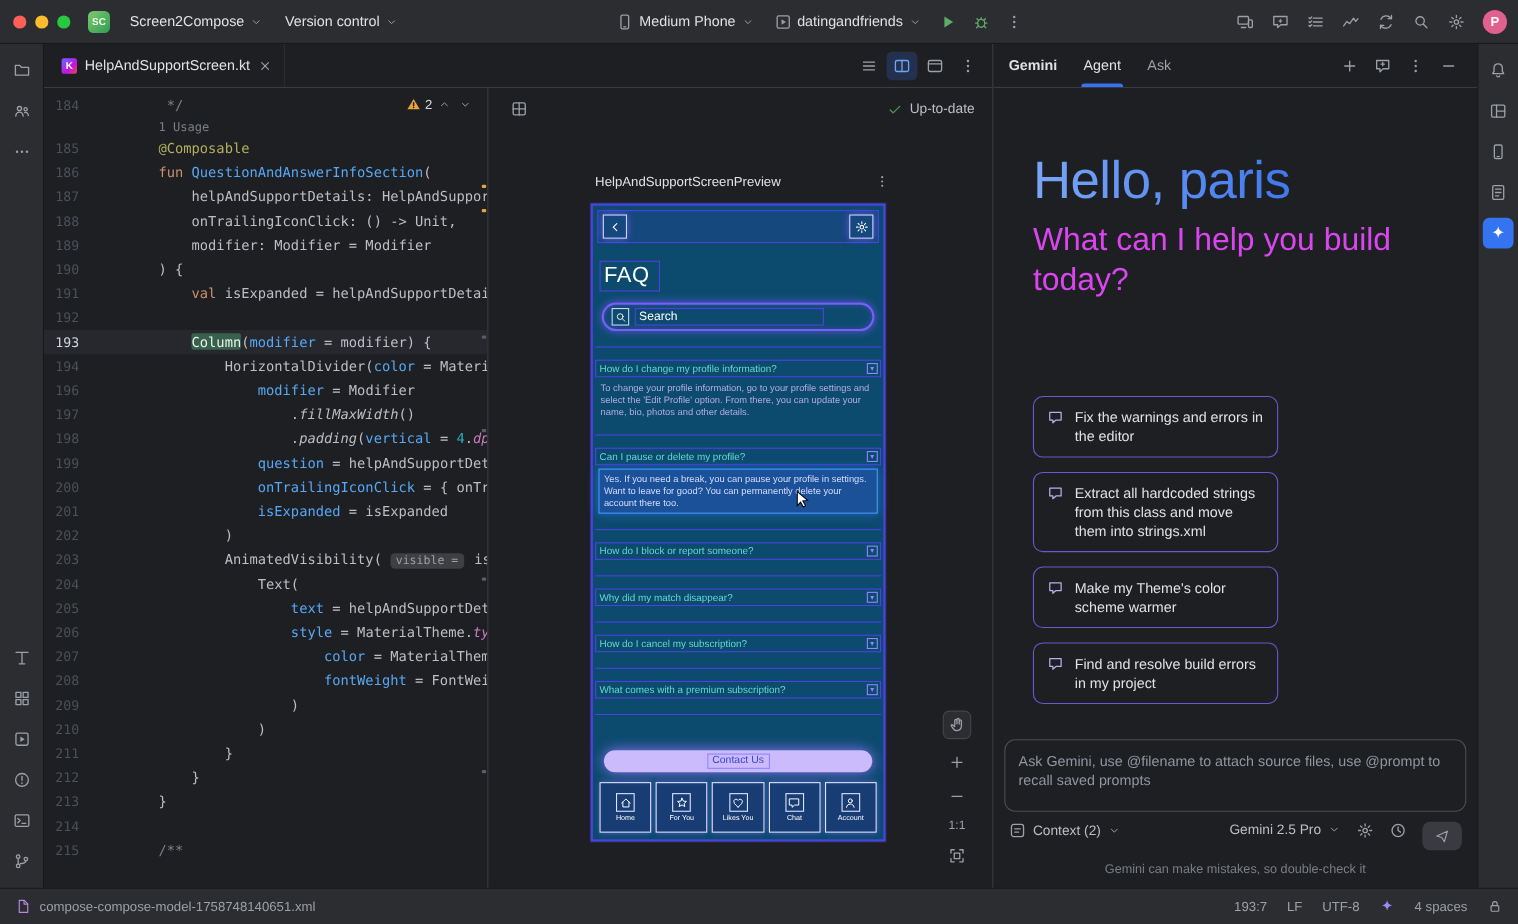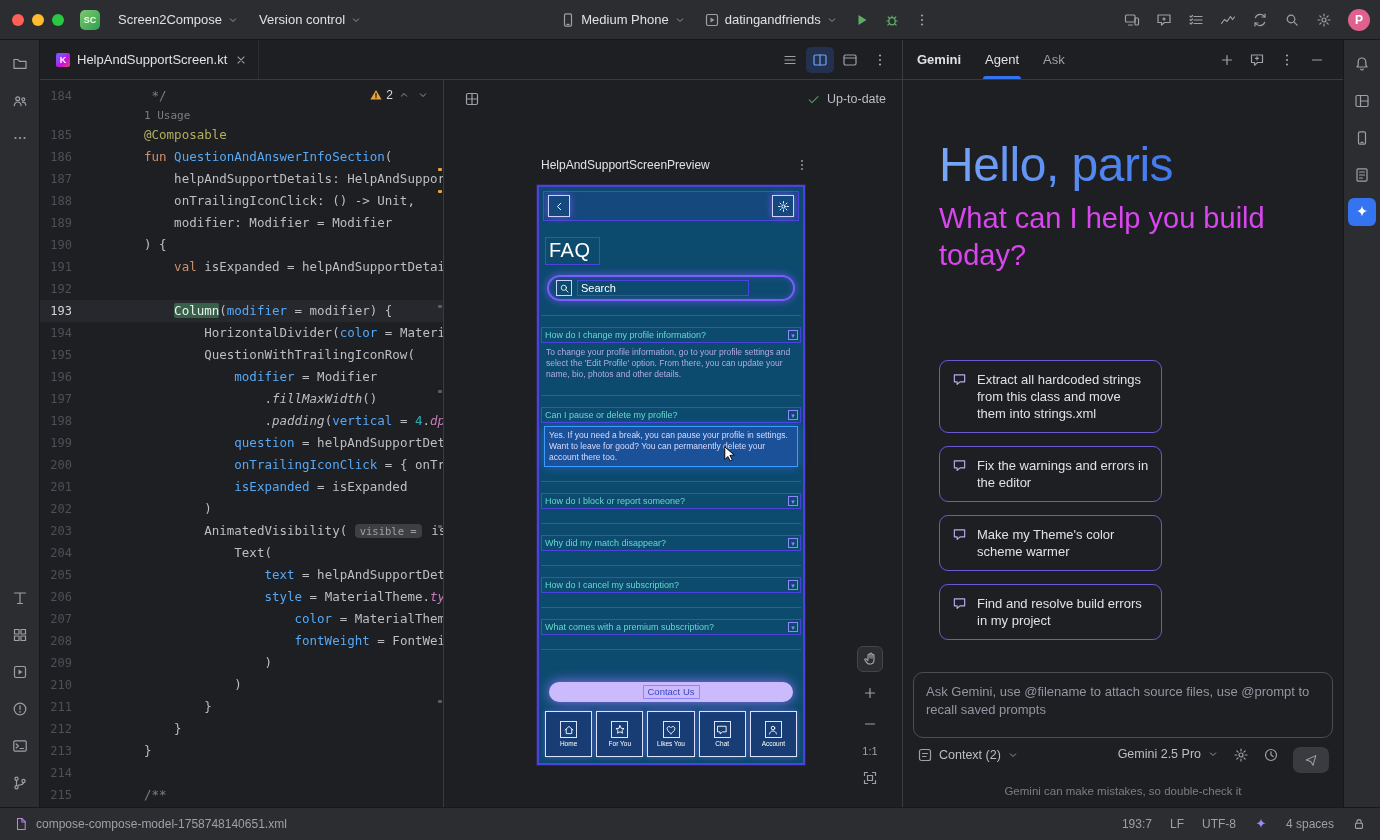--- a/index.html
+++ b/index.html
@@ -420,21 +420,20 @@
             <div class="code-line"><span class="ln">185</span><span class="fold"></span><span class="lc"><span class="s-ann">@Composable</span></span></div>
             <div class="code-line"><span class="ln">186</span><span class="fold"></span><span class="lc"><span class="s-kw">fun </span><span class="s-fn">QuestionAndAnswerInfoSection</span><span class="s-txt">(</span></span></div>
             <div class="code-line"><span class="ln">187</span><span class="fold"></span><span class="lc"><span class="s-txt">    helpAndSupportDetails: HelpAndSupportD</span></span></div>
             <div class="code-line"><span class="ln">188</span><span class="fold"></span><span class="lc"><span class="s-txt">    onTrailingIconClick: () -&gt; Unit,</span></span></div>
             <div class="code-line"><span class="ln">189</span><span class="fold"></span><span class="lc"><span class="s-txt">    modifier: Modifier = Modifier</span></span></div>
             <div class="code-line"><span class="ln">190</span><span class="fold"></span><span class="lc"><span class="s-txt">) {</span></span></div>
             <div class="code-line"><span class="ln">191</span><span class="fold"></span><span class="lc"><span class="s-txt">    </span><span class="s-kw">val </span><span class="s-txt">isExpanded = helpAndSupportDetails</span></span></div>
             <div class="code-line"><span class="ln">192</span><span class="fold"></span><span class="lc"></span></div>
             <div class="code-line cur"><span class="ln">193</span><span class="fold"></span><span class="lc"><span class="s-txt">    </span><span class="s-hl">Column</span><span class="s-txt">(</span><span class="s-named">modifier</span><span class="s-txt"> = </span><span class="s-txt">modifier</span><span class="s-txt">) {</span></span></div>
             <div class="code-line"><span class="ln">194</span><span class="fold"></span><span class="lc"><span class="s-txt">        HorizontalDivider(</span><span class="s-named">color</span><span class="s-txt"> = Material</span></span></div>
-            <div class="code-line"><span class="ln">195</span><span class="fold"></span><span class="lc"><span class="s-txt">        QuestionWithTrailingIconRow(</span></span></div>
             <div class="code-line"><span class="ln">196</span><span class="fold"></span><span class="lc"><span class="s-txt">            </span><span class="s-named">modifier</span><span class="s-txt"> = Modifier</span></span></div>
             <div class="code-line"><span class="ln">197</span><span class="fold"></span><span class="lc"><span class="s-txt">                .</span><span class="s-call">fillMaxWidth</span><span class="s-txt">()</span></span></div>
             <div class="code-line"><span class="ln">198</span><span class="fold"></span><span class="lc"><span class="s-txt">                .</span><span class="s-call">padding</span><span class="s-txt">(</span><span class="s-named">vertical</span><span class="s-txt"> = </span><span class="s-num">4</span><span class="s-txt">.</span><span class="s-prop">dp</span></span></div>
             <div class="code-line"><span class="ln">199</span><span class="fold"></span><span class="lc"><span class="s-txt">            </span><span class="s-named">question</span><span class="s-txt"> = helpAndSupportDetai</span></span></div>
             <div class="code-line"><span class="ln">200</span><span class="fold"></span><span class="lc"><span class="s-txt">            </span><span class="s-named">onTrailingIconClick</span><span class="s-txt"> = { onTrai</span></span></div>
             <div class="code-line"><span class="ln">201</span><span class="fold"></span><span class="lc"><span class="s-txt">            </span><span class="s-named">isExpanded</span><span class="s-txt"> = isExpanded</span></span></div>
             <div class="code-line"><span class="ln">202</span><span class="fold"></span><span class="lc"><span class="s-txt">        )</span></span></div>
             <div class="code-line"><span class="ln">203</span><span class="fold"></span><span class="lc"><span class="s-txt">        AnimatedVisibility( </span><span class="s-hint">visible =</span><span class="s-txt"> isExpan</span></span></div>
             <div class="code-line"><span class="ln">204</span><span class="fold"></span><span class="lc"><span class="s-txt">            Text(</span></span></div>
             <div class="code-line"><span class="ln">205</span><span class="fold"></span><span class="lc"><span class="s-txt">                </span><span class="s-named">text</span><span class="s-txt"> = helpAndSupportDetai</span></span></div>
@@ -726,29 +725,29 @@
       <div class="g-content">
         <h1 class="g-hello">Hello, paris</h1>
         <h2 class="g-sub">What can I help you build today?</h2>
         <div class="cards">
             <button class="card">
               <span data-icon="chat">
                 <svg viewBox="0 0 16 16" fill="none" stroke="currentColor" stroke-width="1.2" stroke-linecap="round" stroke-linejoin="round">
                   <path d="M2.5 3h11v7.5H8.5L5.5 13.2v-2.7h-3z"></path>
                 </svg>
               </span>
-              <span>Extract all hardcoded strings from this class and move them into strings.xml</span>
+              <span>Fix the warnings and errors in the editor</span>
             </button>
             <button class="card">
               <span data-icon="chat">
                 <svg viewBox="0 0 16 16" fill="none" stroke="currentColor" stroke-width="1.2" stroke-linecap="round" stroke-linejoin="round">
                   <path d="M2.5 3h11v7.5H8.5L5.5 13.2v-2.7h-3z"></path>
                 </svg>
               </span>
-              <span>Fix the warnings and errors in the editor</span>
+              <span>Extract all hardcoded strings from this class and move them into strings.xml</span>
             </button>
             <button class="card">
               <span data-icon="chat">
                 <svg viewBox="0 0 16 16" fill="none" stroke="currentColor" stroke-width="1.2" stroke-linecap="round" stroke-linejoin="round">
                   <path d="M2.5 3h11v7.5H8.5L5.5 13.2v-2.7h-3z"></path>
                 </svg>
               </span>
               <span>Make my Theme's color scheme warmer</span>
             </button>
             <button class="card">

